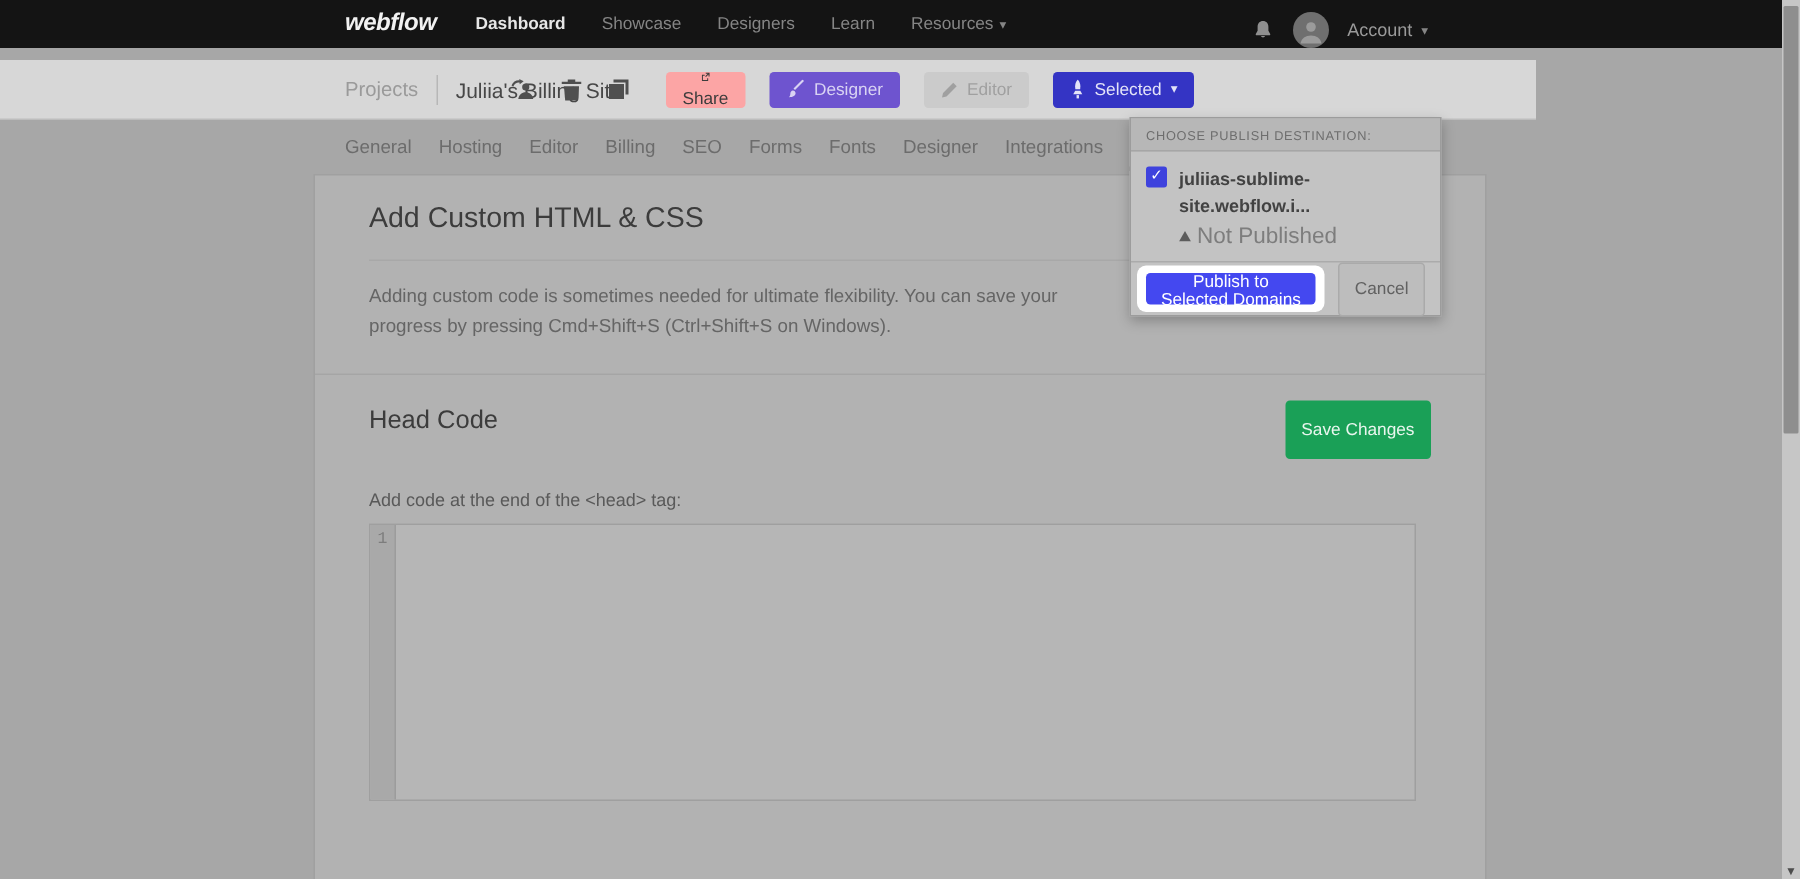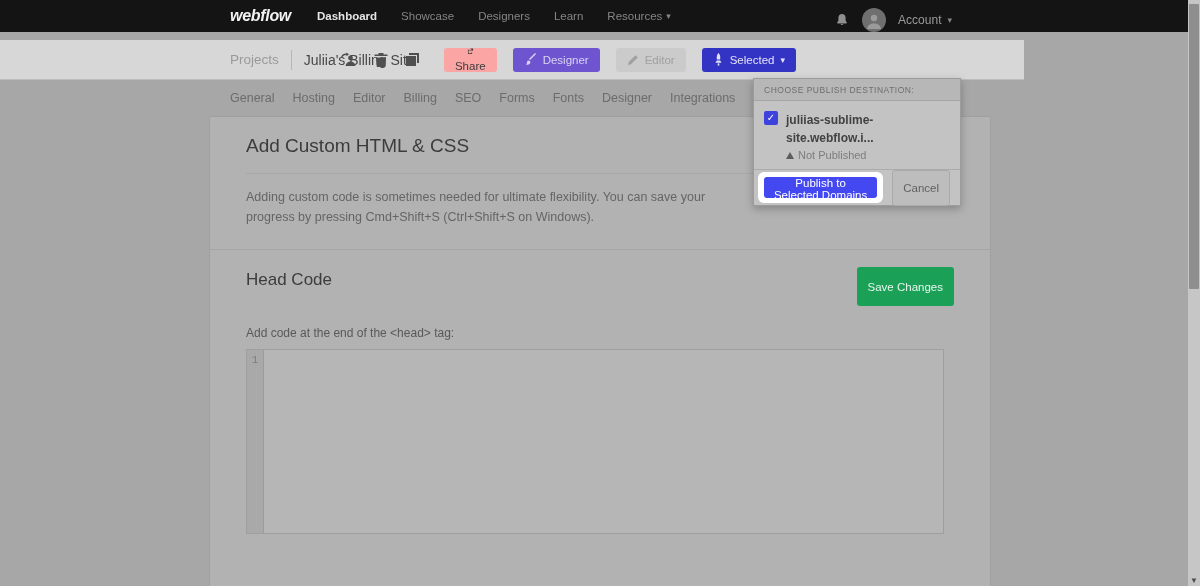--- a/index.html
+++ b/index.html
@@ -59,21 +59,21 @@
 
   
   .popover { position:absolute; left:753px; top:78px; width:208px; background:#c3c3c3; border:1px solid #9c9c9c; box-shadow:0 3px 8px rgba(0,0,0,0.25); z-index:20; }
   .pop-head { background:#b7b7b7; border-bottom:1px solid #a6a6a6; padding:6px 10px 5px 10px; font-size:8.5px; letter-spacing:0.5px; color:#6e6e6e; }
   .pop-row { padding:9px 10px 8px 10px; display:flex; gap:8px; }
   .pop-row + .pop-row { border-top:1px solid #b0b0b0; }
   .cbx { width:14px; height:14px; border-radius:2px; margin-top:1px; flex:none; cursor:pointer; }
   .cbx.checked { background:#3e42dd; color:#ffffff; font-size:10px; line-height:14px; text-align:center; }
   .cbx.unchecked { background:#bcbcbc; border:1px solid #999999; }
   .dom-name { font-size:12px; font-weight:bold; color:#424242; }
-  .dom-sub { margin-top:3px; font-size:11px; color:#7d7d7d; display:flex; align-items:center; gap:4px; }
+  .dom-sub { margin-top:3px; font-size:15px; color:#7d7d7d; display:flex; align-items:center; gap:4px; }
   .link { text-decoration:underline; cursor:pointer; color:#7d7d7d; }
   .pop-foot { border-top:1px solid #ababab; padding:0 10px; height:36px; display:flex; align-items:center; }
   .highlight-ring { background:#ffffff; border-radius:6px; padding:5px 6px; display:inline-flex; margin-left:-6px; }
   .btn-pop-publish { background:#4448f0; color:#ffffff; border:none; border-radius:3px; height:21px; font-size:11.5px; font-family:inherit; padding:0 9px; cursor:pointer; }
   .btn-cancel { background:#bdbdbd; color:#616161; border:1px solid #aaaaaa; border-radius:3px; height:36px; font-size:11.5px; font-family:inherit; padding:0 10px; margin-left:9px; cursor:pointer; }
 
   
   .scrollbar { position:absolute; right:0; top:0; width:12px; height:586px; background:#c6c6c6; }
   .thumb { position:absolute; left:1px; top:4px; width:10px; height:285px; background:#8e8e8e; border-radius:1px; }
   .sb-arrow { position:absolute; left:0; bottom:1px; width:12px; text-align:center; font-size:8px; color:#4d4d4d; }

